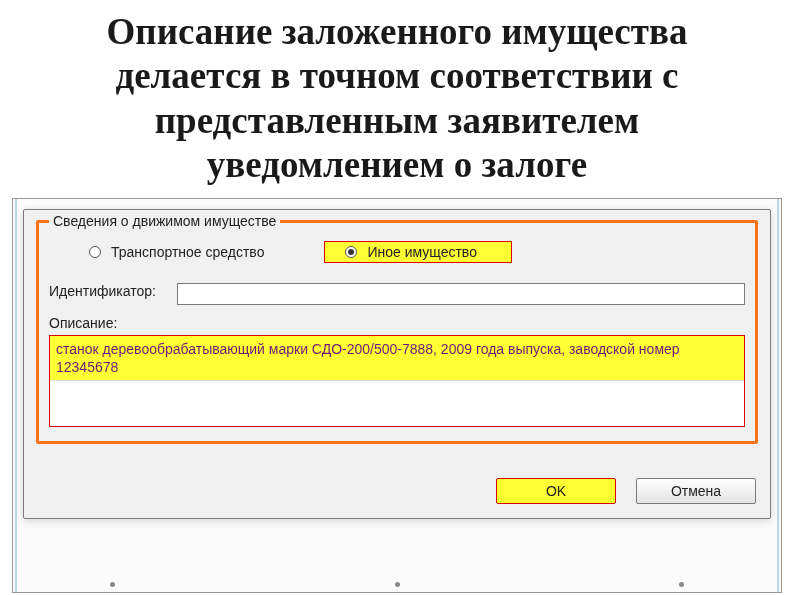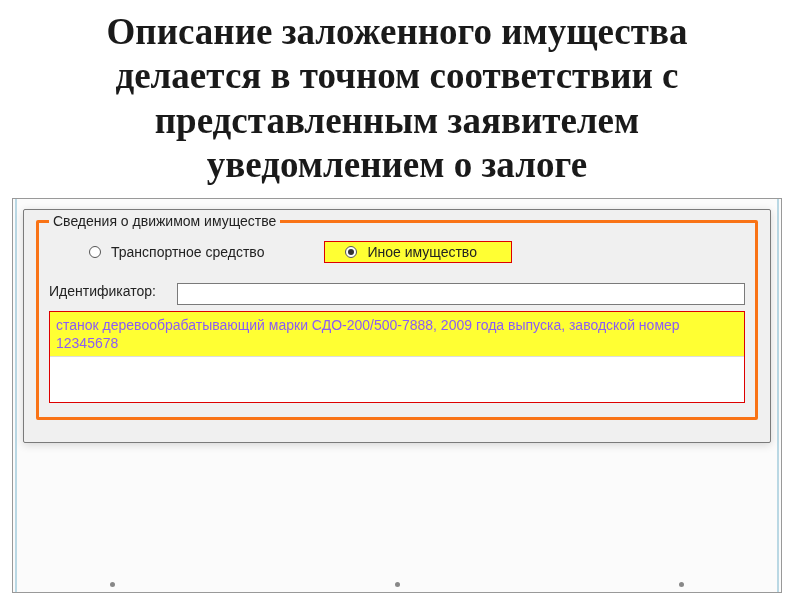--- a/index.html
+++ b/index.html
@@ -151,21 +151,21 @@
   }
   .desc-block {
     border: 1.5px solid #d00;
     background: #fff;
     padding: 0;
     position: relative;
   }
   .desc-text {
     background: #ffff33;
     font-size: 14px;
-    color: #8b5cf6;
+    color: #701a75;
     padding: 4px 6px;
     line-height: 1.3;
     min-height: 38px;
   }
   .desc-empty {
     height: 46px;
     background: #fff;
     border-top: 1px solid #ddd;
   }
   .button-row {
@@ -238,27 +238,32 @@
               <span class="radio-dot selected"></span>
               <span>Иное имущество</span>
             </label>
           </div>
 
           <div class="field-row">
             <span class="field-label">Идентификатор:</span>
             <input class="text-input" type="text" value="" style="">
           </div>
 
+          <span class="desc-label">Описание:</span>
           <div class="desc-block">
             <div class="desc-text">станок деревообрабатывающий марки СДО-200/500-7888, 2009 года выпуска, заводской номер 12345678</div>
             <div class="desc-empty"></div>
           </div>
         </div>
       </div>
 
+      <div class="button-row">
+        <div class="dlg-button primary">OK</div>
+        <div class="dlg-button">Отмена</div>
+      </div>
     </div>
   </div>
 
   <div class="footer-dots">
     <span class="dot"></span>
     <span class="dot"></span>
     <span class="dot"></span>
   </div>
 </div>
 

